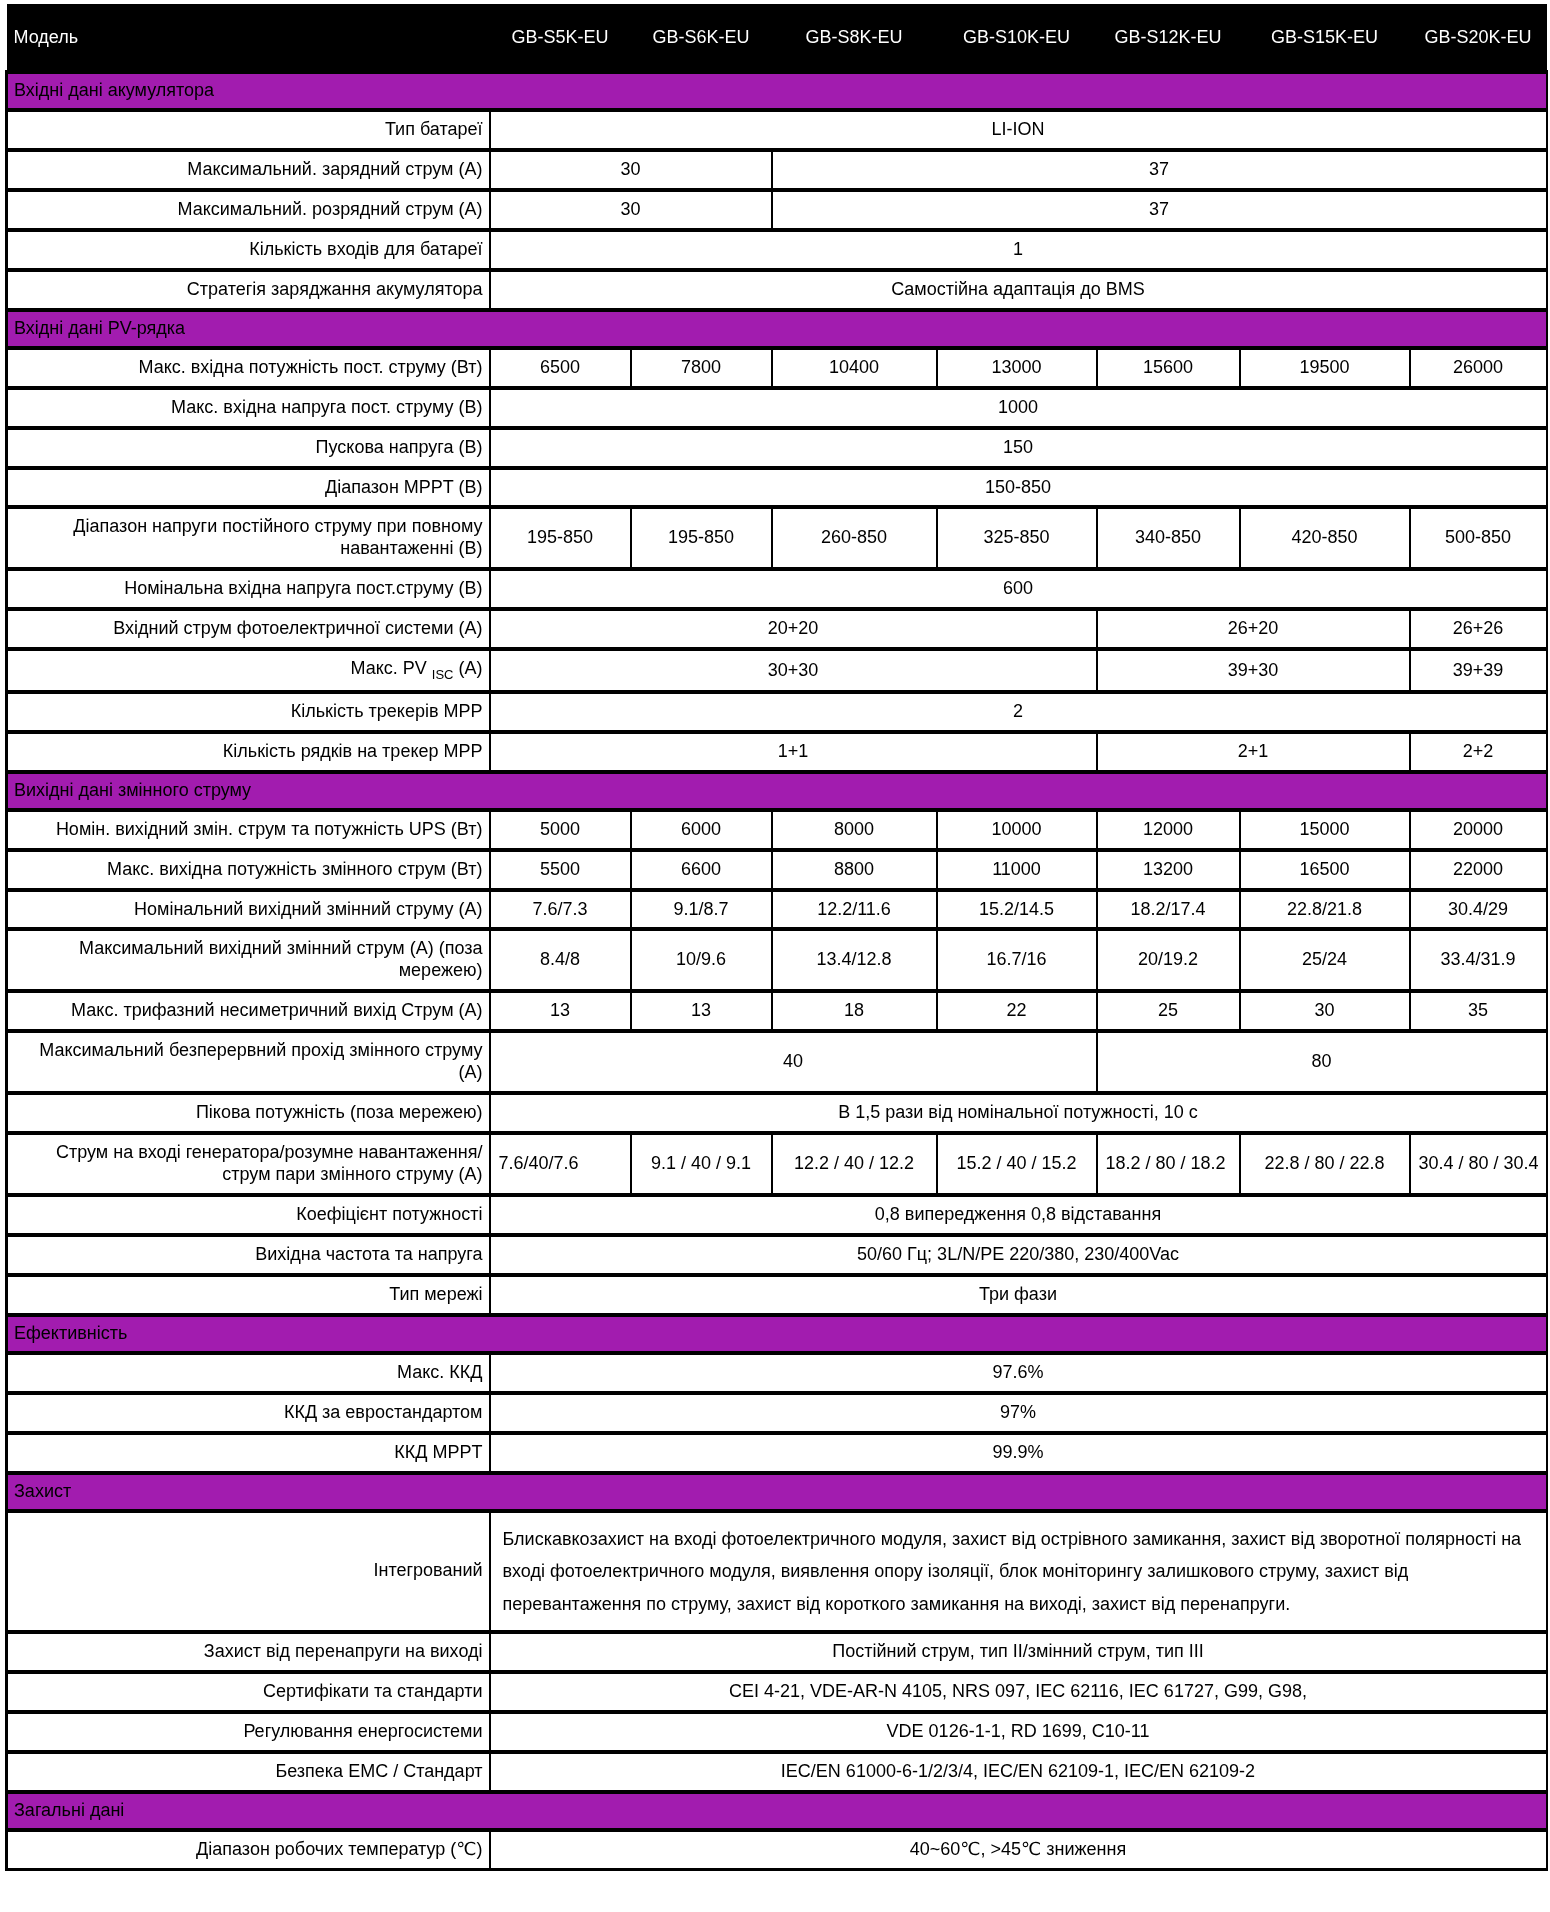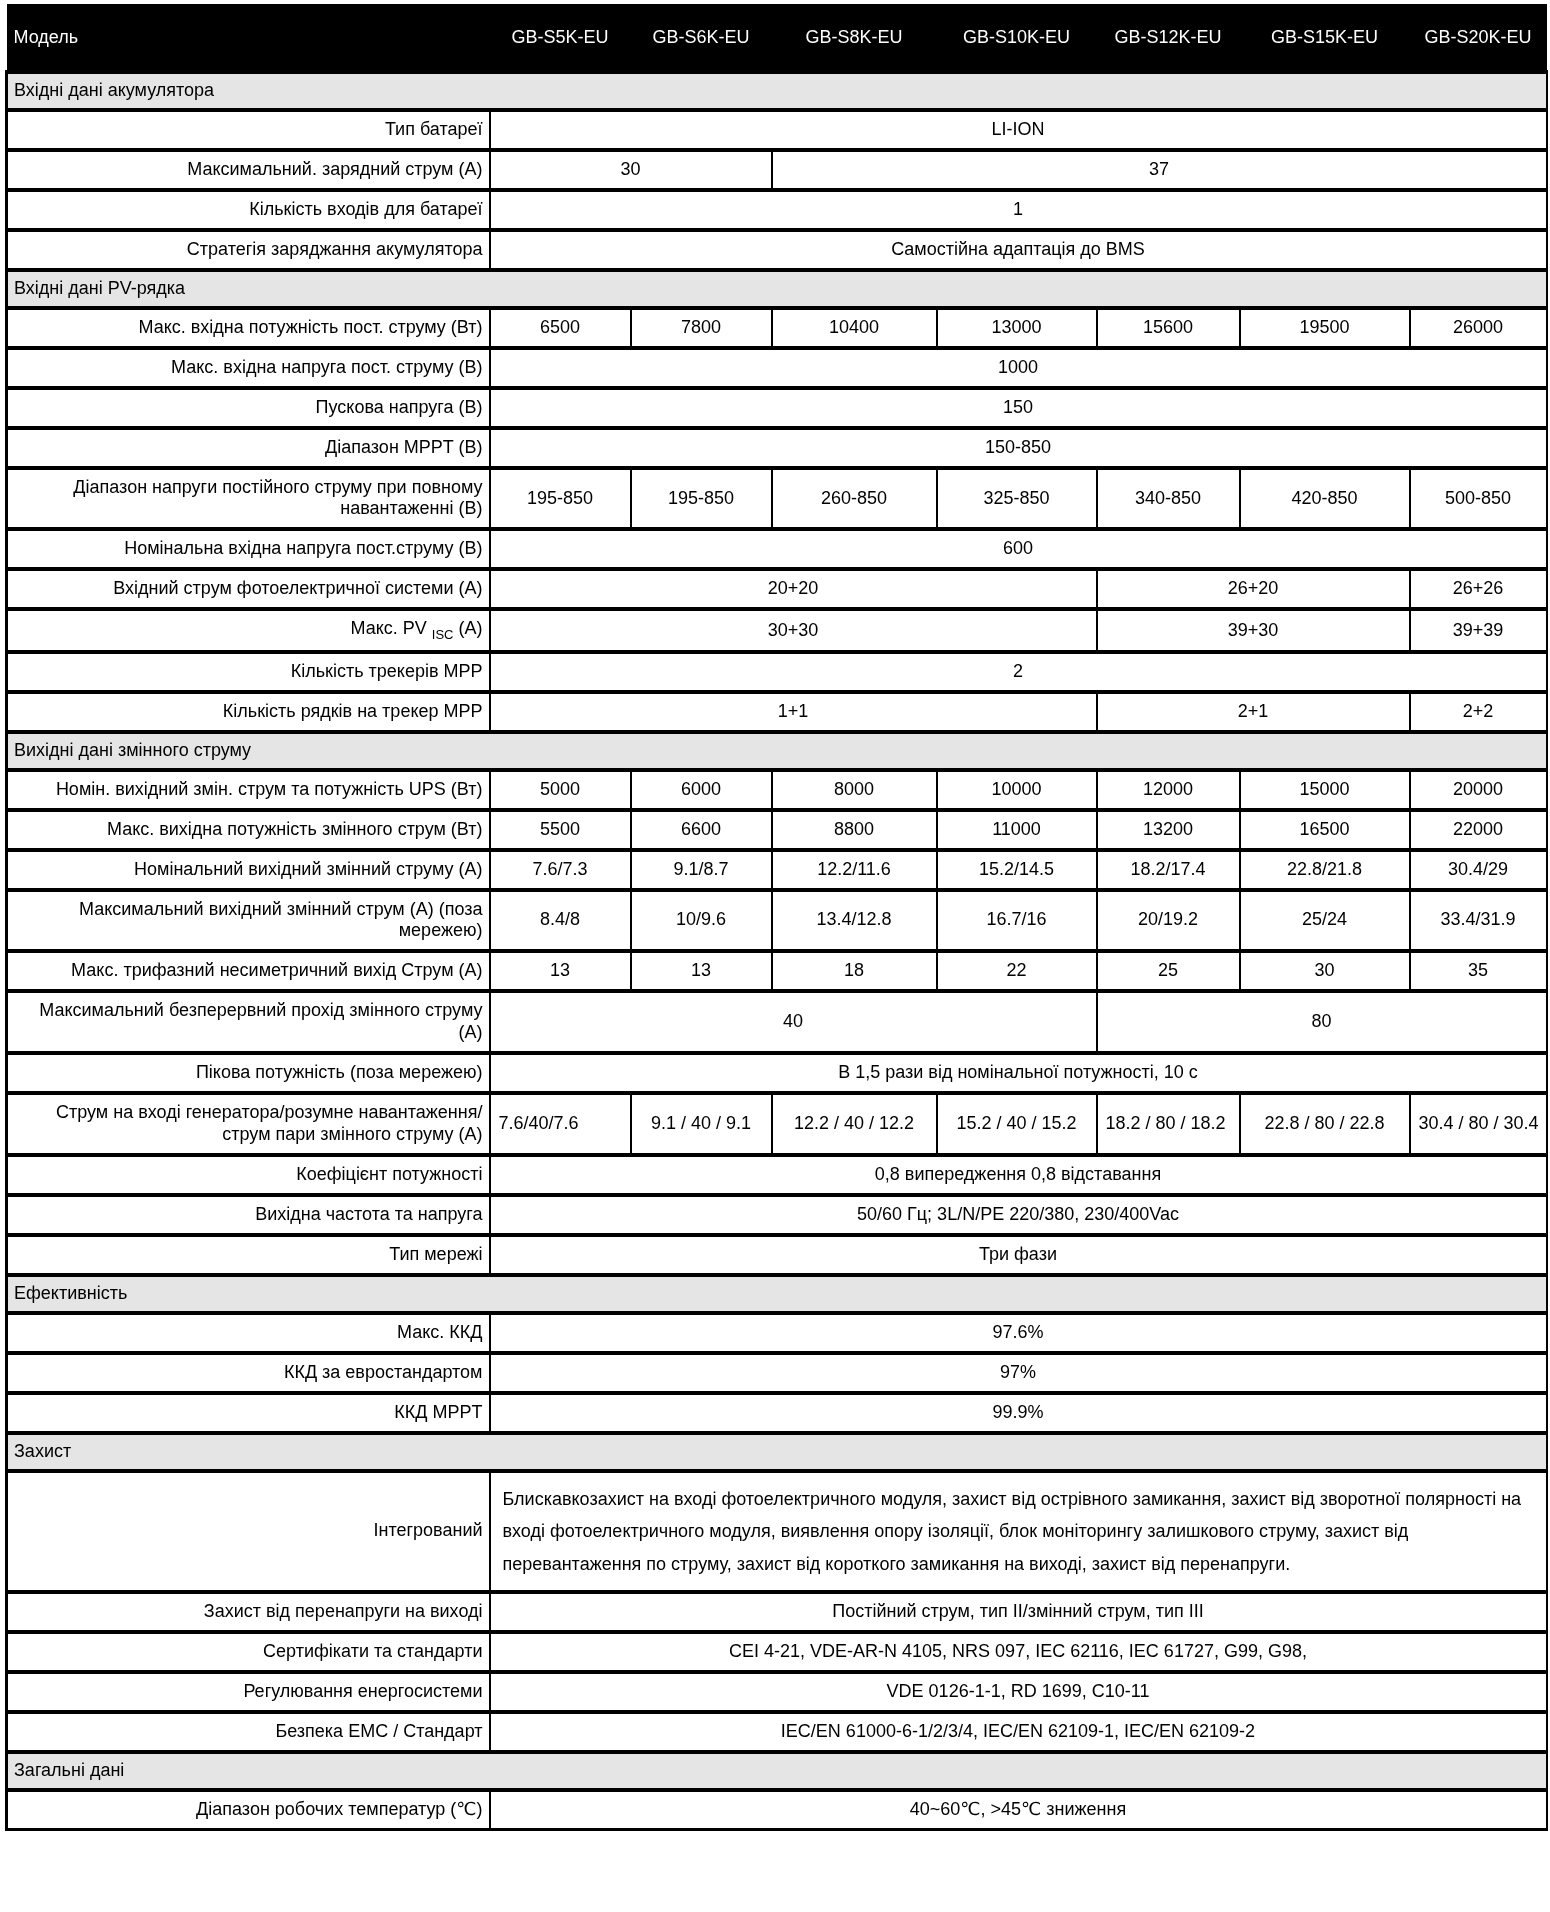--- a/index.html
+++ b/index.html
@@ -7,21 +7,21 @@
   .page{width:1550px;}
   table{border-collapse:collapse;table-layout:fixed;width:1540px;margin:4px 5px 6px 5px;}
   thead th{background:#000;color:#fff;height:64px;font-weight:normal;font-size:18px;
     vertical-align:middle;border:0;border-bottom:2px solid #fff;overflow:hidden;}
   th.model-label{text-align:left;padding-left:7px;margin-left:20px;}
   th.model{text-align:center;padding:0 2px;margin-top:48px;}
   tbody td{border:2px solid #000;border-top-width:4px;font-size:18px;line-height:1.22;
     vertical-align:middle;padding:7px 4px;overflow:hidden;word-wrap:break-word;}
   tbody td:first-child{border-left-width:3px;text-align:right;}
   tbody tr:last-child td{border-bottom-width:3px;}
-  tr.section-row td{background:#e5e5e5;text-align:left;padding:6px 6px;font-size:18px;}
+  tr.section-row td{background:#a21caf;text-align:left;padding:6px 6px;font-size:18px;}
   td.lbl{text-align:left;padding-left:6px;padding-right:6px;}
   td.val{text-align:center;}
   td.val.left{text-align:left;padding-left:8px;}
   td.val.para{text-align:left;line-height:1.8;padding:10px 12px;}
   sub.isc{font-size:13px;}
 </style>
 </head>
 <body>
 
 <div class="page">
@@ -55,20 +55,25 @@
         <tr>
           <td class="lbl">Тип батареї</td>
           <td colspan="7" class="val">LI-ION</td>
         </tr>
         <tr>
           <td class="lbl">Максимальний. зарядний струм (А)</td>
           <td colspan="2" class="val">30</td>
           <td colspan="5" class="val">37</td>
         </tr>
         <tr>
+          <td class="lbl">Максимальний. розрядний струм (А)</td>
+          <td colspan="2" class="val">30</td>
+          <td colspan="5" class="val">37</td>
+        </tr>
+        <tr>
           <td class="lbl">Кількість входів для батареї</td>
           <td colspan="7" class="val">1</td>
         </tr>
         <tr>
           <td class="lbl">Стратегія заряджання акумулятора</td>
           <td colspan="7" class="val">Самостійна адаптація до BMS</td>
         </tr>
         <tr class="section-row">
           <td colspan="8">Вхідні дані PV-рядка</td>
         </tr>

